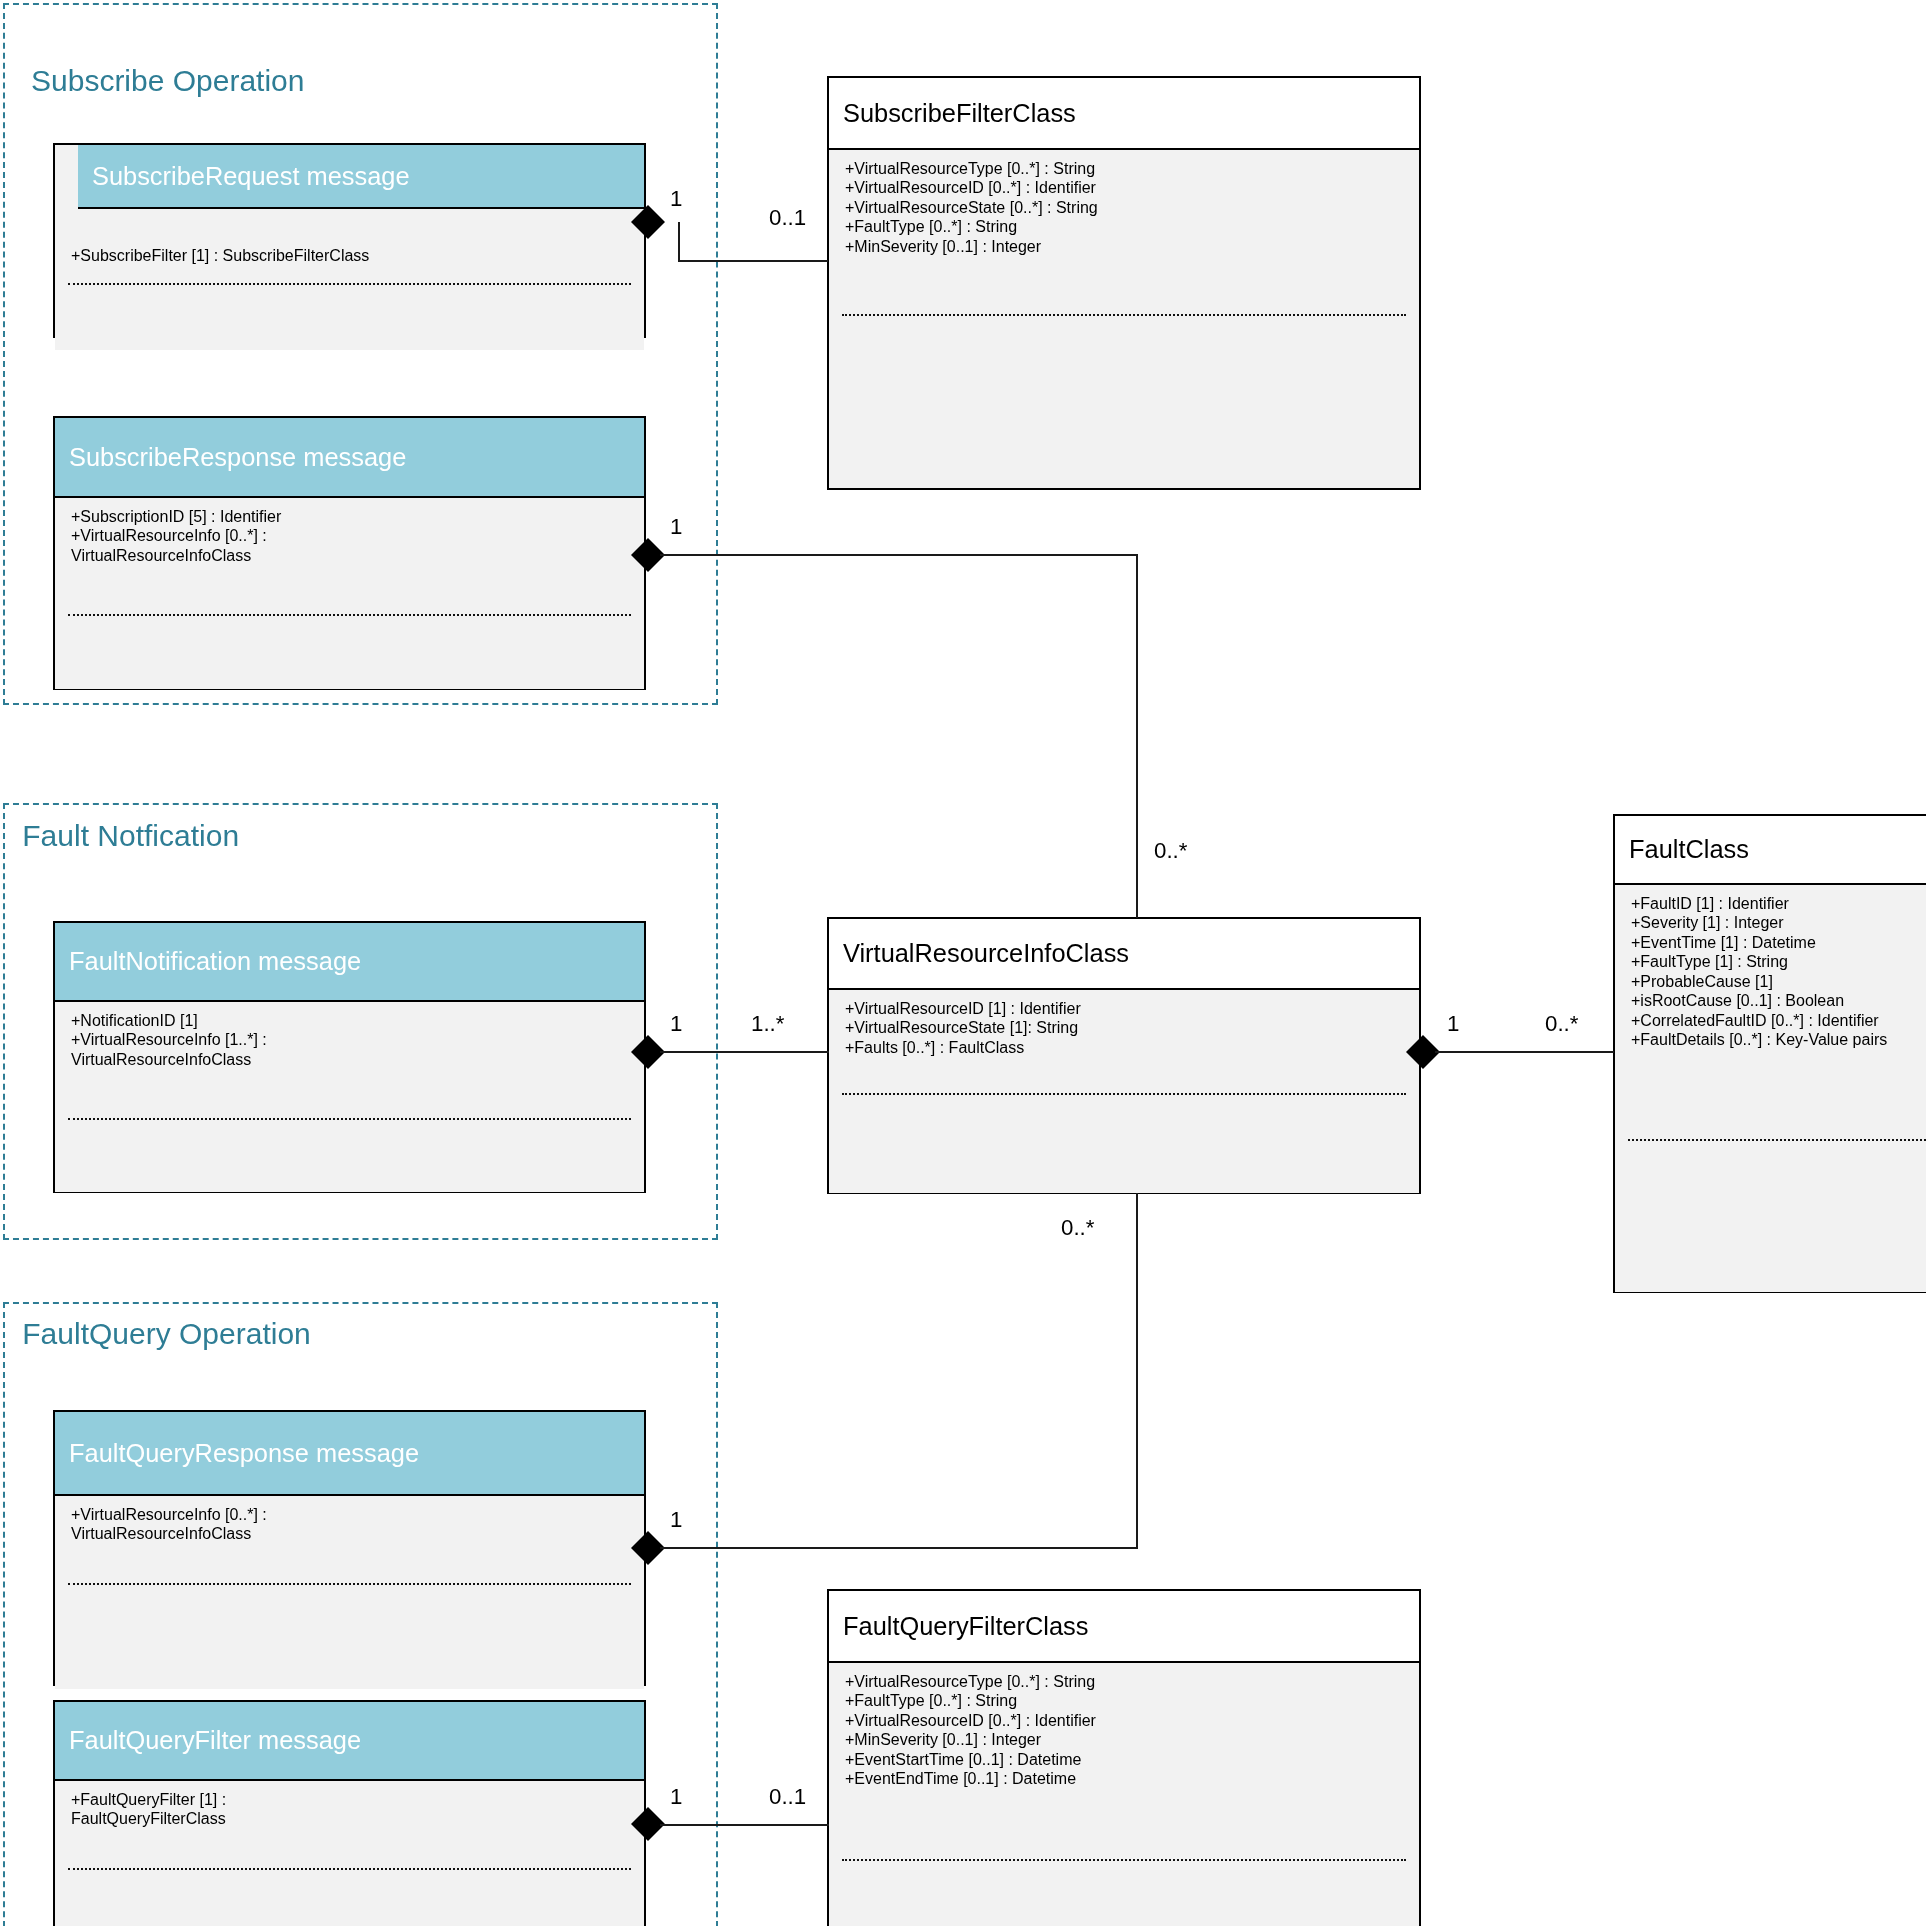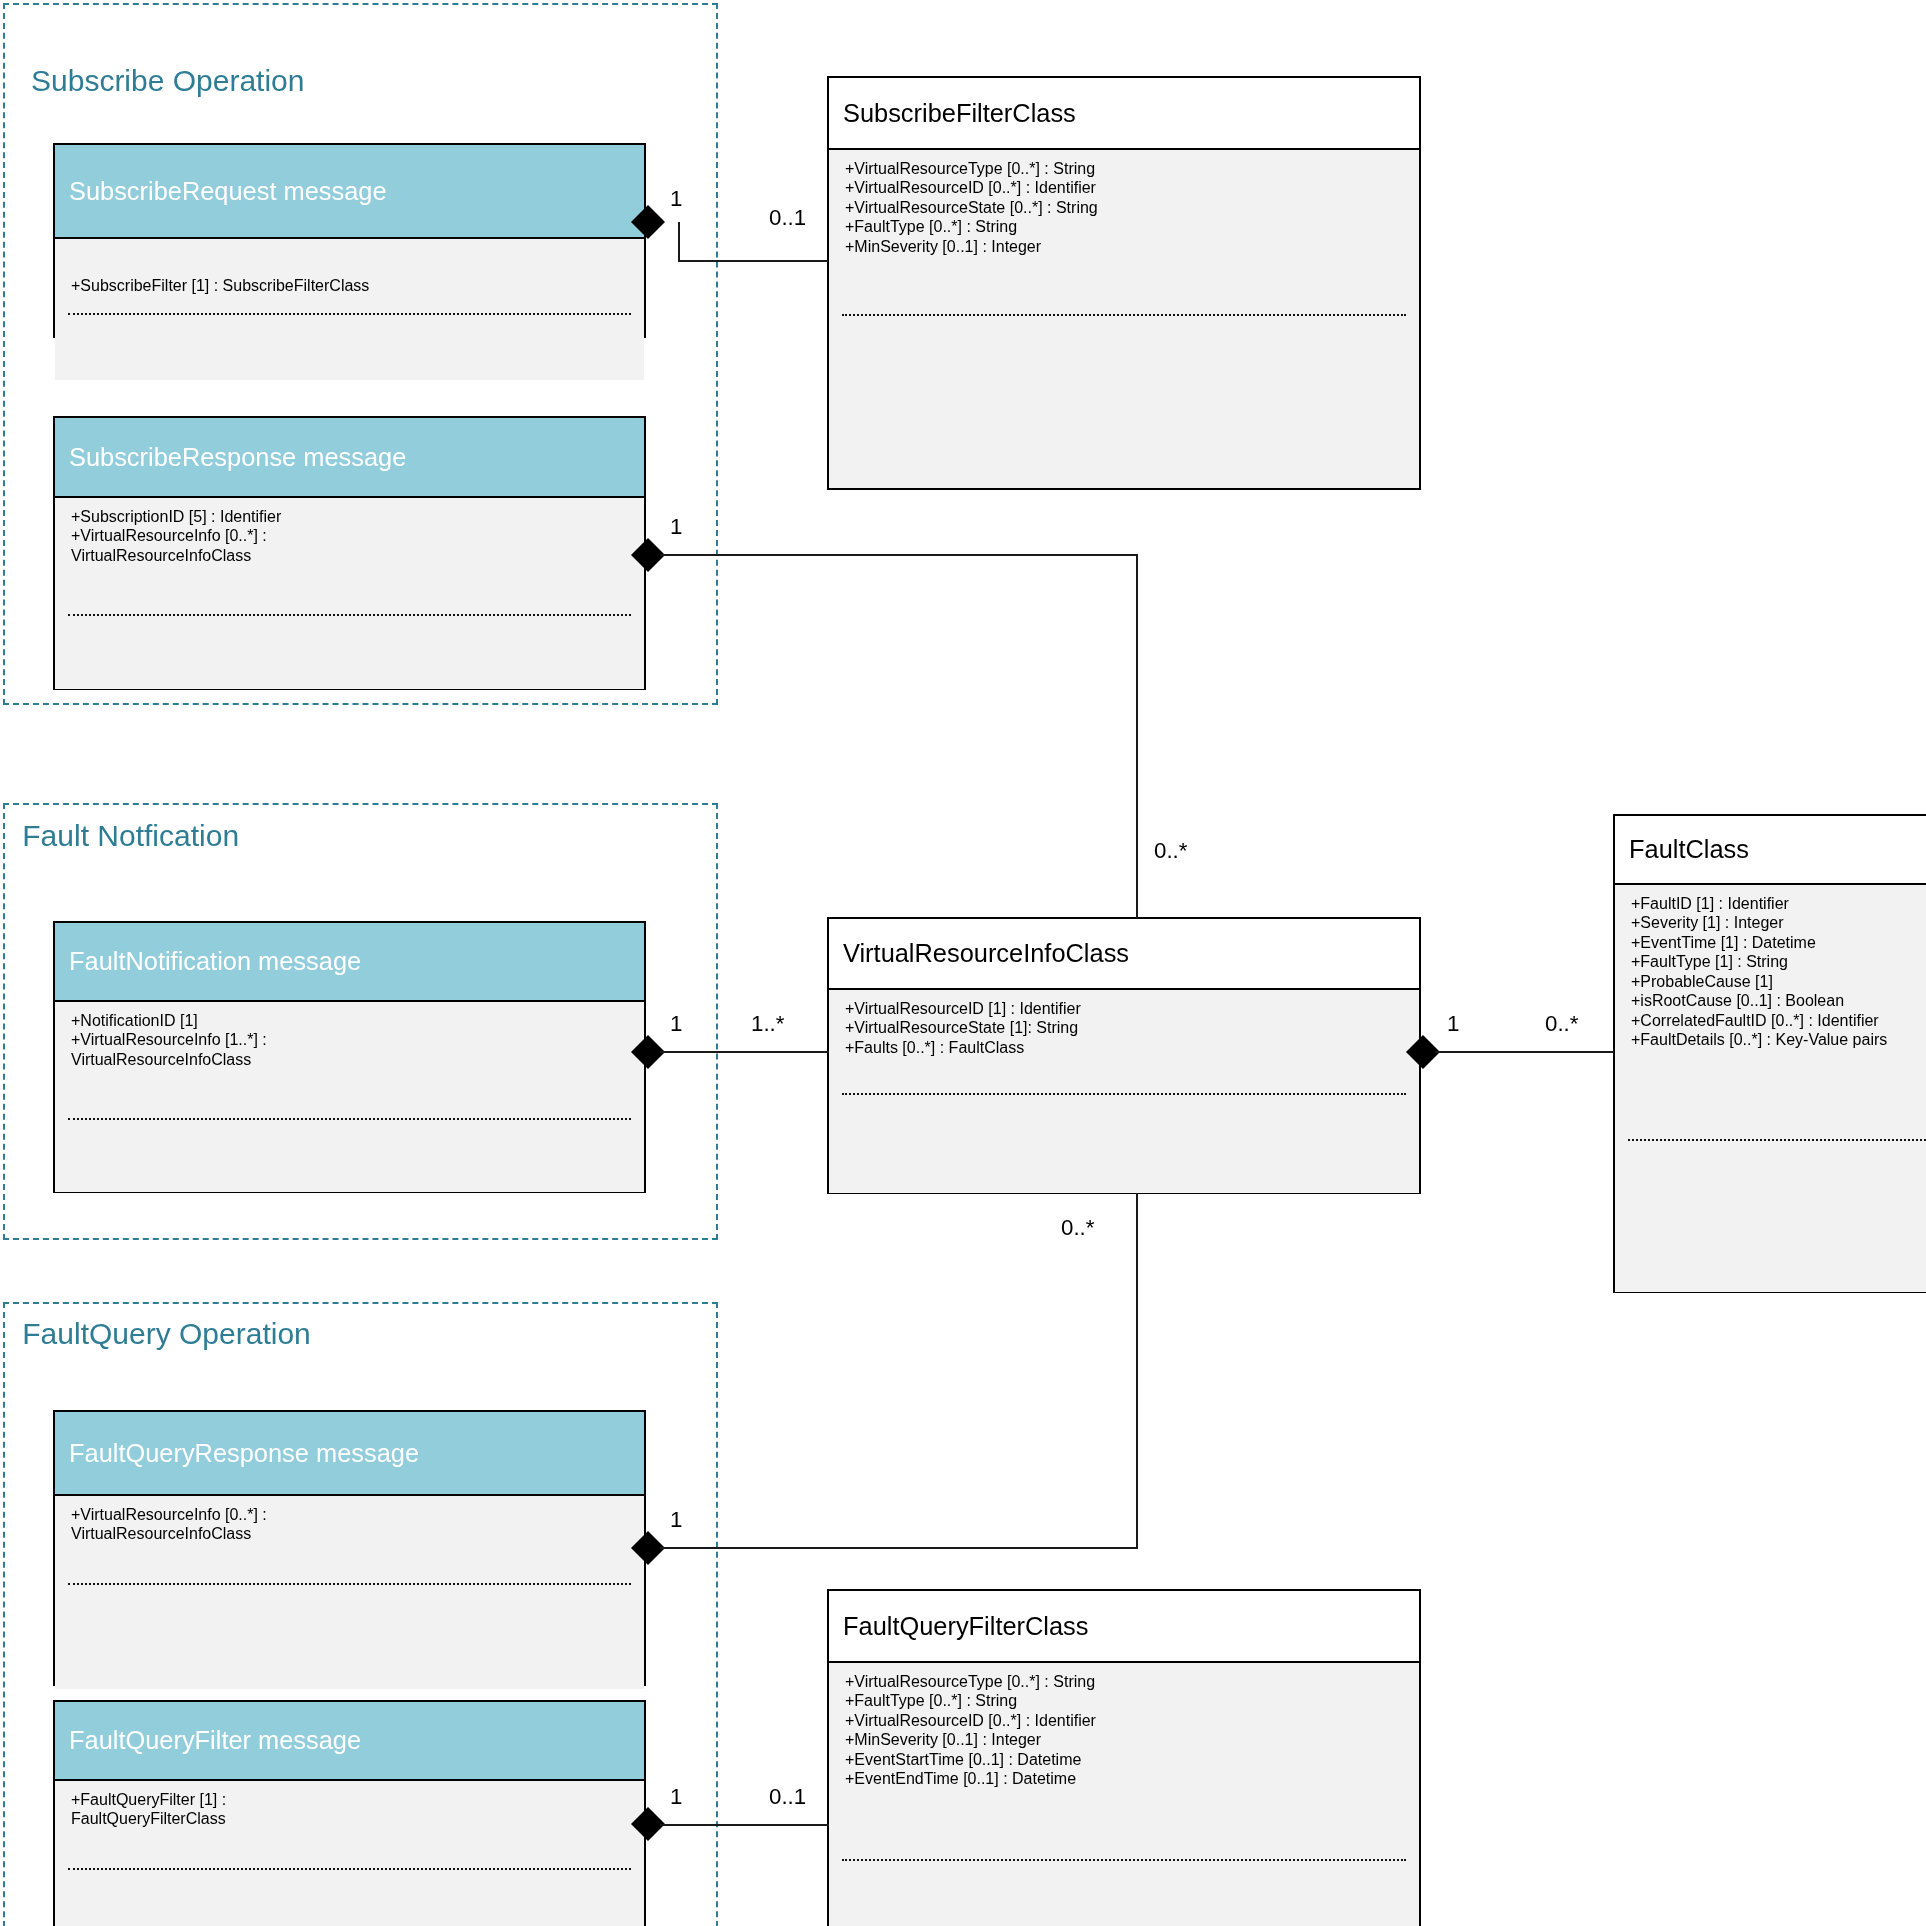--- a/index.html
+++ b/index.html
@@ -91,21 +91,21 @@
   <div class="group" style="left:3.1px; top:3.1px; width:715px; height:702px;"></div>
   <div class="group-title" style="left:31px; top:18.5px;margin-top:47px;">Subscribe Operation</div>
 
   <div class="group" style="left:3.1px; top:803px; width:715px; height:437px;"></div>
   <div class="group-title" style="left:22.3px; top:821px;">Fault Notfication</div>
 
   <div class="group" style="left:3.1px; top:1302px; width:715px; height:705px;"></div>
   <div class="group-title" style="left:22.3px; top:1319px;">FaultQuery Operation</div>
 
   <div class="uml msg" style="left:53px; top:143px; width:593px; height:195px;">
-    <div class="hdr" style="height:94px;">SubscribeRequest message</div>
+    <div class="hdr" style="height:64px;margin-left:23px;">SubscribeRequest message</div>
     <div class="body" style="height:113px;margin-top:28px;">
       <div class="attr">+SubscribeFilter [1] : SubscribeFilterClass</div>
       <div class="sep" style="top:46px;"></div>
     </div>
   </div>
 
   <div class="uml msg" style="left:53px; top:416px; width:593px; height:274px;">
     <div class="hdr" style="height:80px;">SubscribeResponse message</div>
     <div class="body" style="height:191px;">
       <div class="attr">+SubscriptionID [5] : Identifier</div>

